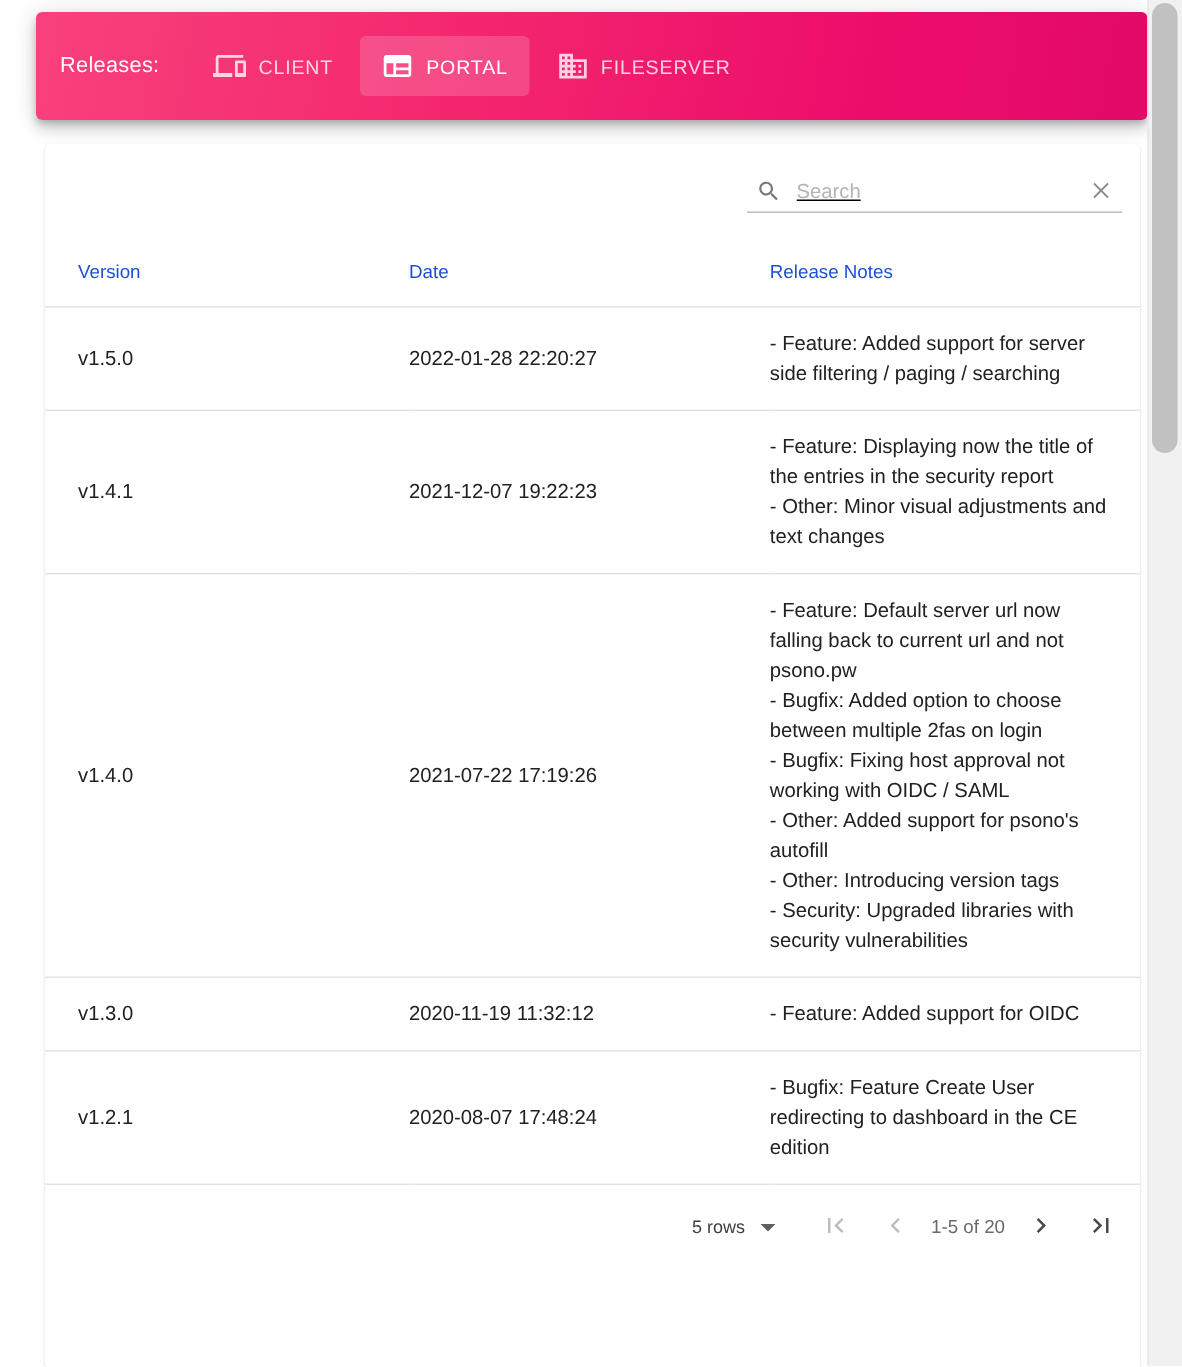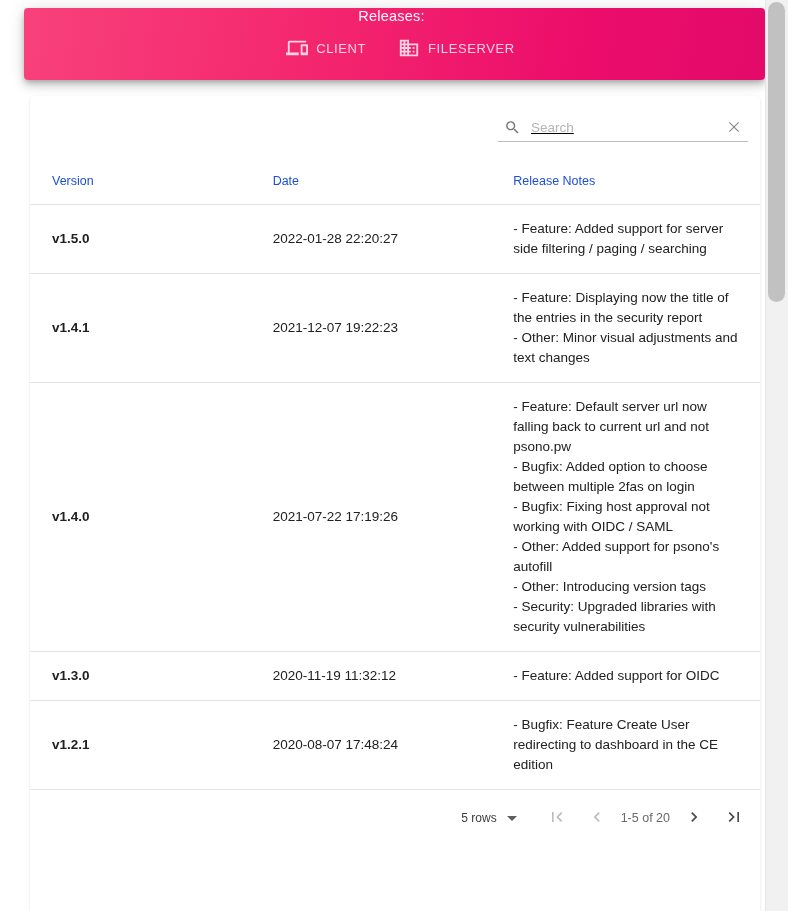--- a/index.html
+++ b/index.html
@@ -42,21 +42,20 @@
     width: 741px; height: 72px;
     background: linear-gradient(100deg, #f8417c 0%, #f4276e 38%, #ec0d6b 75%, #e30a6a 100%);
     border-radius: 4px;
     box-shadow: 0 3px 5px -1px rgba(0,0,0,.20),
                 0 6px 10px 0 rgba(0,0,0,.14),
                 0 1px 18px 0 rgba(0,0,0,.12);
     display: flex;
     align-items: center;
     padding-left: 16px;
     overflow: hidden;
-    flex-direction: column;
   }
 
   .releases-label {
     color: #ffffff;
     font-size: 14.5px;
     letter-spacing: .2px;
     margin-right: 22px;
     white-space: nowrap;
     opacity: .97;
   }
@@ -145,21 +144,21 @@
     vertical-align: bottom;
   }
   table.releases td {
     font-size: 13.5px;
     color: #212121;
     border-bottom: 1px solid #e4e4e4;
     vertical-align: middle;
     padding: 14px 0;
     line-height: 20px;
   }
-  .col-version { width: 236px; padding-left: 22px !important; font-weight: bold; }
+  .col-version { width: 236px; padding-left: 22px !important; }
   .col-date    { width: 234px; }
   .col-notes   { width: 240px; padding-right: 18px !important; }
 
   td.col-version { color: #212121; }
   td.col-notes { white-space: pre-line; }
 
   
   .pager {
     display: flex;
     align-items: center;
@@ -204,20 +203,28 @@
 
       <div class="tab">
         <span class="ico">
           <svg width="22" height="22" viewBox="0 0 24 24" fill="currentColor">
             <path d="M4 6h18V4H4c-1.1 0-2 .9-2 2v11H0v3h14v-3H4V6zm19 2h-6c-.55 0-1 .45-1 1v10c0 .55.45 1 1 1h6c.55 0 1-.45 1-1V9c0-.55-.45-1-1-1zm-1 9h-4v-7h4v7z"></path>
           </svg>
         </span>
         <span>CLIENT</span>
       </div>
 
+      <div class="tab active">
+        <span class="ico">
+          <svg width="22" height="22" viewBox="0 0 24 24" fill="currentColor">
+            <path d="M20 4H4c-1.1 0-2 .9-2 2v12c0 1.1.9 2 2 2h16c1.1 0 2-.9 2-2V6c0-1.1-.9-2-2-2zm0 14h-9v-3h9v3zm0-5h-9v-3h9v3zm-11 5H4v-8h5v8z"></path>
+          </svg>
+        </span>
+        <span>PORTAL</span>
+      </div>
 
       <div class="tab">
         <span class="ico">
           <svg width="22" height="22" viewBox="0 0 24 24" fill="currentColor">
             <path d="M12 7V3H2v18h20V7H12zM6 19H4v-2h2v2zm0-4H4v-2h2v2zm0-4H4V9h2v2zm0-4H4V5h2v2zm4 12H8v-2h2v2zm0-4H8v-2h2v2zm0-4H8V9h2v2zm0-4H8V5h2v2zm10 12h-8v-2h2v-2h-2v-2h2v-2h-2V9h8v10zm-2-8h-2v2h2v-2zm0 4h-2v2h2v-2z"></path>
           </svg>
         </span>
         <span>FILESERVER</span>
       </div>
 

